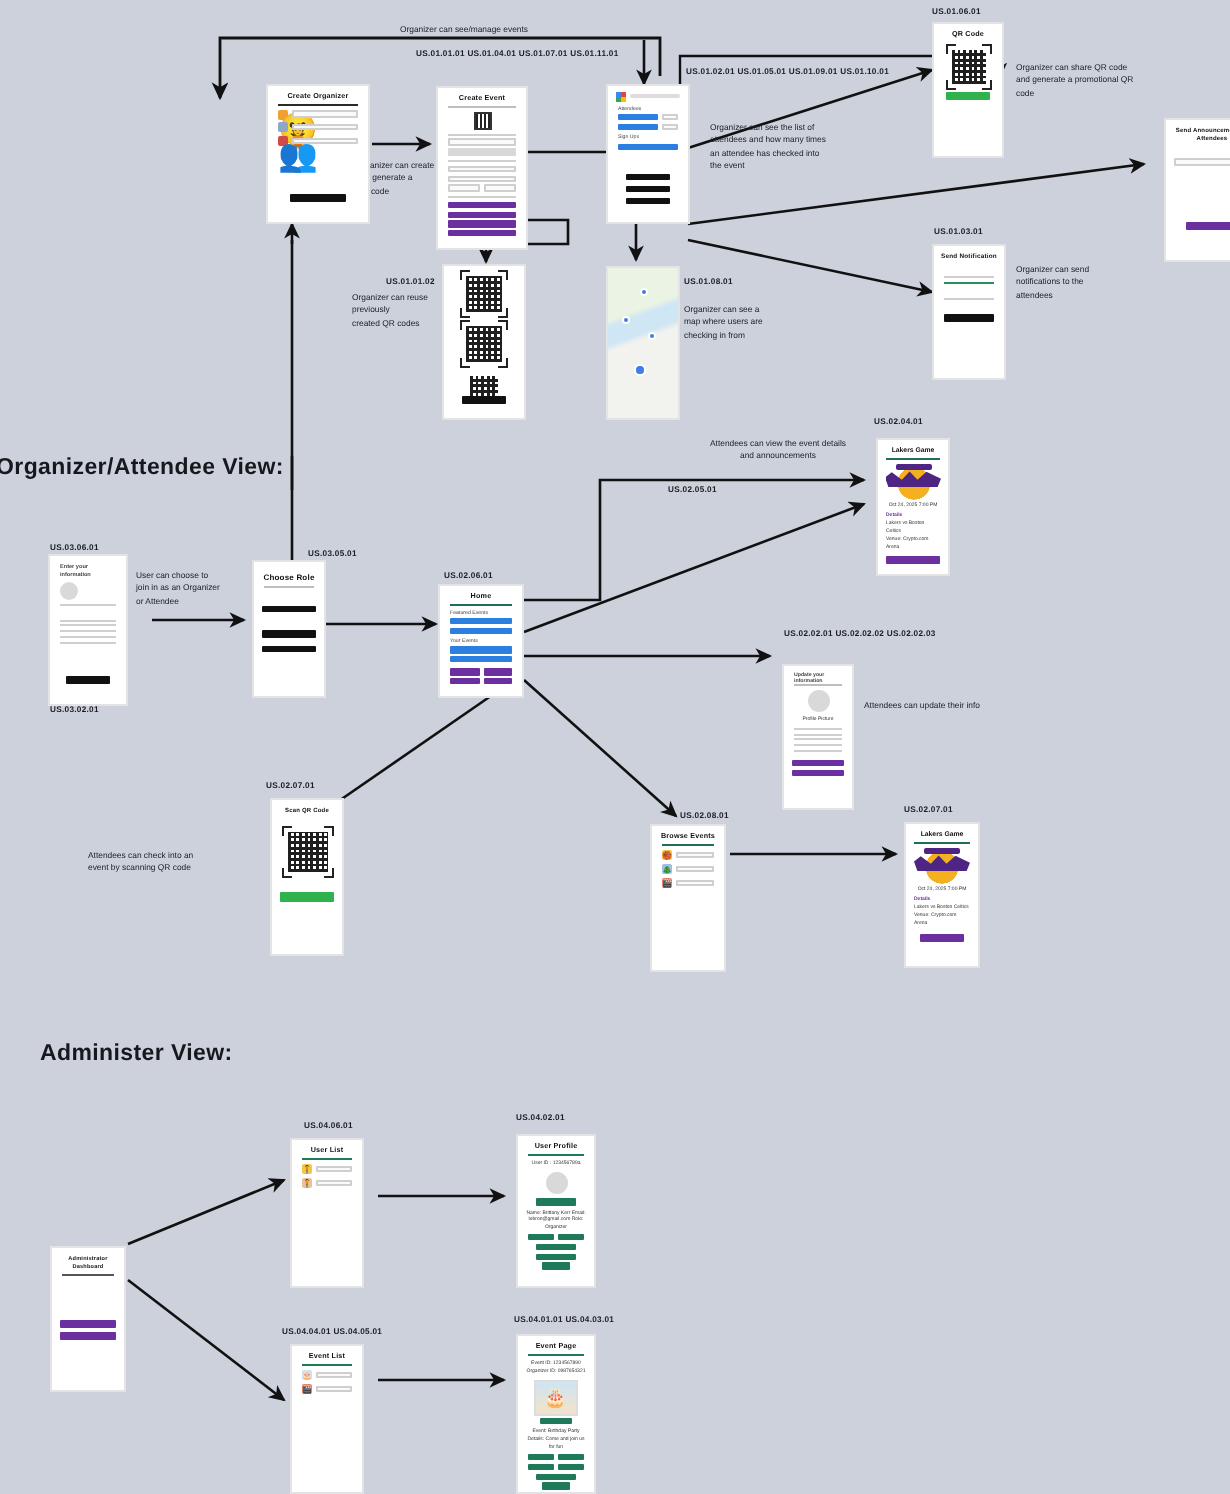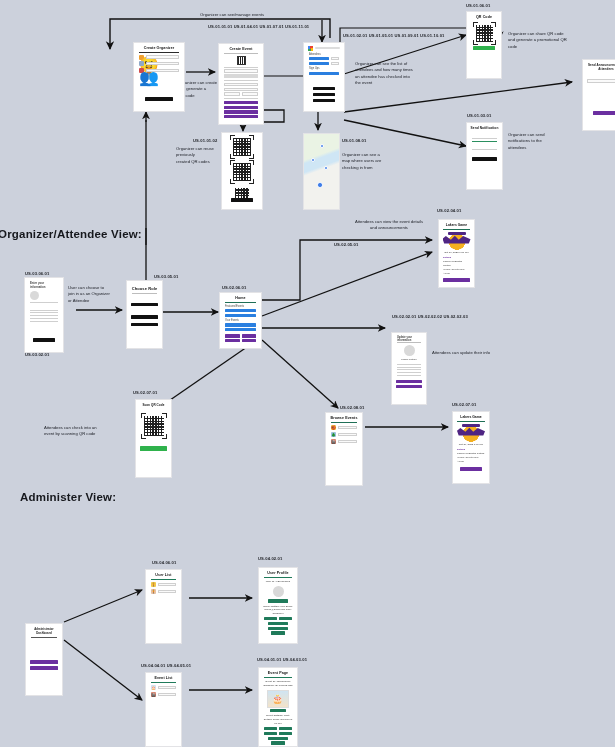--- a/index.html
+++ b/index.html
@@ -171,21 +171,21 @@
       <path d="M146,245 L146,228" marker-end="none"></path>
 
       <path d="M64,622 L142,590"></path>
       <path d="M64,640 L142,700"></path>
       <path d="M189,598 L252,598"></path>
       <path d="M189,690 L252,690"></path>
     </g>
   </svg>
 
   <div class="section-title" style="left:-2px;top:228px;">Organizer/Attendee View:</div>
-  <div class="section-title" style="left:20px;top:491px;">Administer View:</div>
+  <div class="section-title" style="left:20px;top:521px;">Administer View:</div>
 
   <div class="note" style="left:152px;top:12px;width:160px;text-align:center;">Organizer can see/manage events</div>
 
   <div class="uslabel" style="left:208px;top:24px;">US.01.01.01
 US.01.04.01
 US.01.07.01
 US.01.11.01</div>
   <div class="uslabel" style="left:193px;top:138px;">US.01.01.02</div>
   <div class="uslabel" style="left:343px;top:33px;">US.01.02.01
 US.01.05.01

